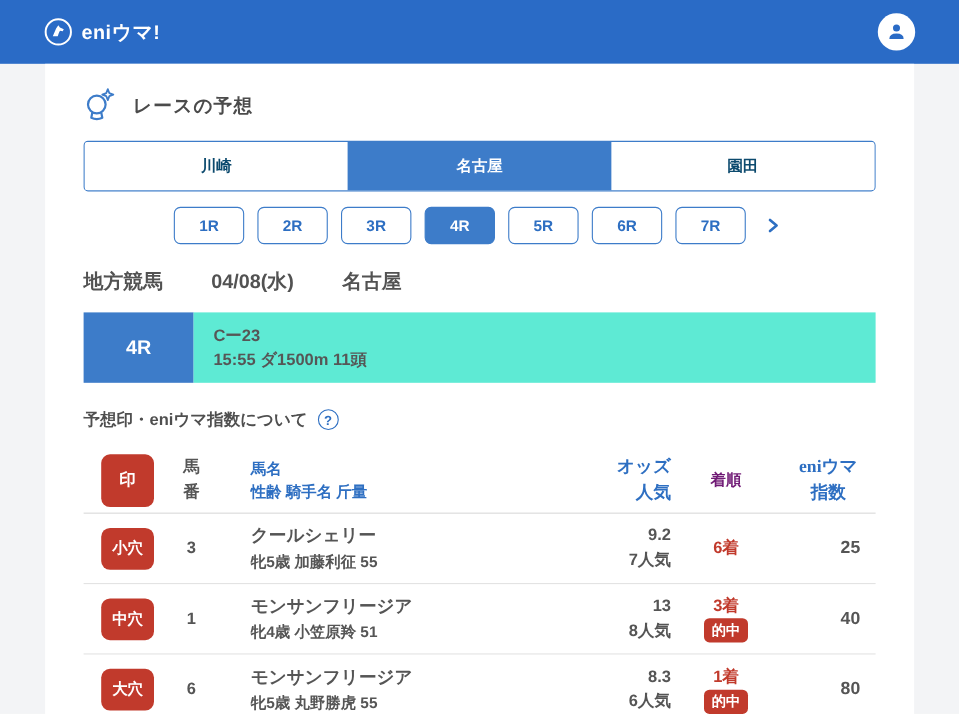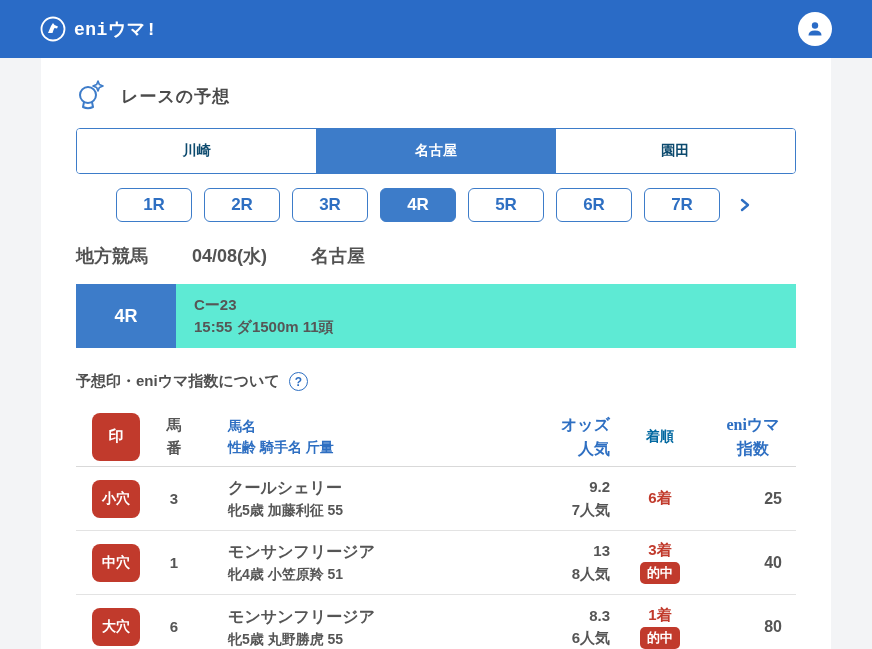--- a/index.html
+++ b/index.html
@@ -8,21 +8,21 @@
     font-family:"Liberation Sans","DejaVu Sans",sans-serif;
     background:#f3f4f6; color:#555;
   }
   
   .app-header {
     height:58px; background:#2a6bc6; display:flex; align-items:center;
     justify-content:space-between; padding:0 40px;
   }
   .logo { display:flex; align-items:center; gap:8px; cursor:pointer; }
   .logo-icon { width:26px; height:26px; }
-  .logo-text { color:#fff; font-size:18px; font-weight:bold; letter-spacing:0.5px;font-family:Liberation Mono, monospace; }
+  .logo-text { color:#fff; font-size:18px; font-weight:bold; letter-spacing:0.5px; }
   .avatar-btn {
     width:34px; height:34px; border-radius:50%; background:#fff;
     display:flex; align-items:center; justify-content:center; cursor:pointer; border:none;
   }
   
   .card { background:#fff; margin:0 41px; min-height:591px; padding:22px 35px 0 35px; }
   
   .section-title { display:flex; align-items:center; gap:15px; }
   .crystal-icon { width:30px; height:32px; }
   .section-title h1 { font-size:17px; font-weight:bold; color:#4b4b4b; letter-spacing:1px; }
@@ -32,22 +32,22 @@
     border:1px solid #3d7cc9; border-radius:4px; overflow:hidden;
   }
   .venue-tab {
     flex:1; display:flex; align-items:center; justify-content:center;
     background:#fff; color:#0c4a6e; font-size:14px; font-weight:bold; cursor:pointer;
   }
   .venue-tab.active { background:#3d7cc9; color:#fff; }
   
   .race-row { margin-top:14px; display:flex; align-items:center; justify-content:center; gap:12px; }
   .race-btn {
-    width:76px; height:34px; border:1px solid #3d7cc9; border-radius:6px; background:#fff;
-    color:#2e6fc2; font-size:17px; font-weight:bold; cursor:pointer;
+    width:64px; height:34px; border:1px solid #3d7cc9; border-radius:6px; background:#fff;
+    color:#2e6fc2; font-size:14px; font-weight:bold; cursor:pointer;
     display:flex; align-items:center; justify-content:center;
     font-family:"Liberation Sans","DejaVu Sans",sans-serif;
   }
   .race-btn.active { background:#3d7cc9; color:#fff; border-color:#3d7cc9; }
   .race-next { width:18px; height:18px; cursor:pointer; margin-left:6px; display:flex; align-items:center; }
   
   .race-meta { margin-top:22px; display:flex; gap:44px; font-size:18px; font-weight:bold; color:#525252; }
   
   .race-banner { margin-top:16px; display:flex; height:64px; }
   .banner-round {
@@ -178,21 +178,21 @@
       </div>
       <div class="col-name head-lines">
         <div>馬名</div>
         <div>性齢 騎手名 斤量</div>
       </div>
       <div class="col-odds head-lines">
         <div>オッズ</div>
         <div>人気</div>
       </div>
       <div class="col-result">
-        <span style="color:#0369a1;font-size:14px;font-weight:bold;">着順</span>
+        <span style="color:#701a75;font-size:14px;font-weight:bold;">着順</span>
       </div>
       <div class="col-idx head-lines">
         <div>eniウマ</div>
         <div>指数</div>
       </div>
     </div>
 
     <div class="t-row t-body-row">
       <div class="col-mark">
           <span class="mark-badge">小穴</span>

